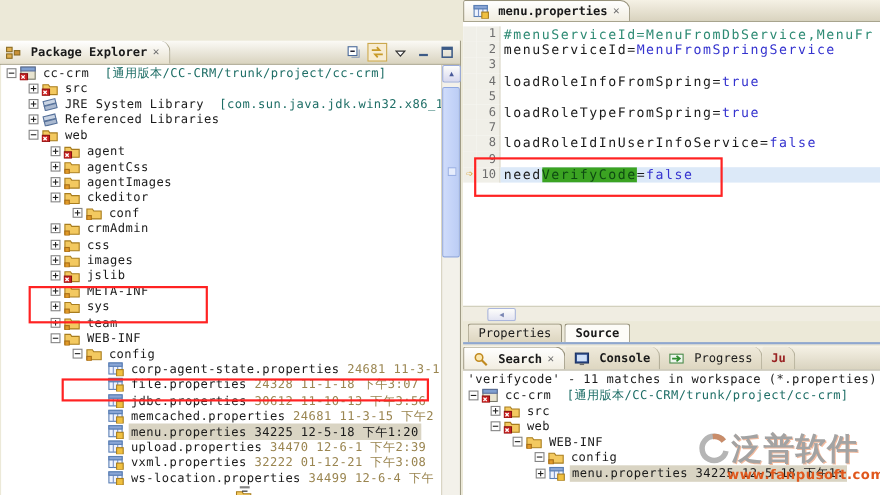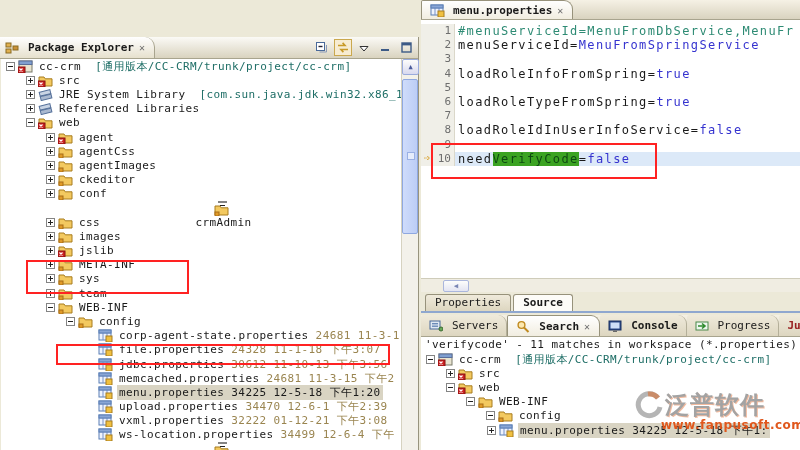--- a/index.html
+++ b/index.html
@@ -80,21 +80,21 @@
   .ptab { padding:1px 9px 2px; border:1px solid #97927b; border-bottom:none; background:linear-gradient(#efeadb,#ddd6c0);
     border-top-left-radius:3px; border-top-right-radius:3px; margin-right:2px; }
   .ptab.active { background:#fdfcf8; font-weight:bold; }
   
   #bottom-panel { position:absolute; left:421px; top:315px; width:379px; height:135px; background:#fff; }
   #bottom-content { position:absolute; left:0; top:22px; right:0; bottom:0; background:#fff; overflow:hidden; }
   #search-status { height:15px; line-height:15px; padding-left:4px; letter-spacing:0.4px; white-space:nowrap; }
   
   #watermark { position:absolute; left:633px; top:389px; width:167px; z-index:60; pointer-events:none; text-align:left; }
   #wm-row { display:flex; align-items:center; gap:2px; }
-  #wm-brand { font-size:24px; font-weight:bold; color:#a3a3a3;
+  #wm-brand { font-size:28px; font-weight:bold; color:#a3a3a3;
     text-shadow:1px 1px 0 rgba(226,101,40,0.45); font-family:"DejaVu Sans", sans-serif; letter-spacing:1px; white-space:nowrap;text-align:center; }
   #wm-url { font-size:12px; font-weight:bold; color:#e0571c; letter-spacing:0.5px; margin-top:-3px; margin-left:28px; font-family:"DejaVu Sans", sans-serif; }
   
   .anno { position:absolute; border:2px solid var(--annotation); z-index:50; pointer-events:none; }
   #anno-webinf { left:26px; top:260px; width:163px; height:34px; }
   #anno-menu { left:56px; top:344px; width:334px; height:21px; }
   #anno-editor-line { left:431px; top:143px; width:226px; height:36px; }
   .svg-ico { display:block; }
 </style>
 </head>
@@ -237,31 +237,31 @@
       <div class="trow" style="padding-left: 45px;">
         <span class="exp plus"></span>
         <span class="ticon">
           <svg width="15" height="13" viewBox="0 0 15 13" class="svg-ico">
             <path d="M1 3 h5 l1.2 1.8 H14 V12 H1 Z" fill="#f3c960" stroke="#a87d1e"></path>
             <rect x="1" y="9" width="4" height="4" fill="#e09a28" stroke="#a86d16"></rect>
           </svg>
         </span>
         <span class="twrap"><span>ckeditor</span></span>
       </div>
-      <div class="trow" style="padding-left: 45px;">
+      <div class="trow" style="padding-left: 65px;">
         <span class="exp plus"></span>
         <span class="ticon">
           <svg width="15" height="13" viewBox="0 0 15 13" class="svg-ico">
             <path d="M1 3 h5 l1.2 1.8 H14 V12 H1 Z" fill="#f3c960" stroke="#a87d1e"></path>
             <rect x="1" y="9" width="4" height="4" fill="#e09a28" stroke="#a86d16"></rect>
           </svg>
         </span>
         <span class="twrap"><span>conf</span></span>
       </div>
-      <div class="trow" style="padding-left: 45px; flex-direction: column;">
+      <div class="trow" style="padding-left: 45px;">
         <span class="exp plus"></span>
         <span class="ticon">
           <svg width="15" height="13" viewBox="0 0 15 13" class="svg-ico">
             <path d="M1 3 h5 l1.2 1.8 H14 V12 H1 Z" fill="#f3c960" stroke="#a87d1e"></path>
             <rect x="1" y="9" width="4" height="4" fill="#e09a28" stroke="#a86d16"></rect>
           </svg>
         </span>
         <span class="twrap"><span>crmAdmin</span></span>
       </div>
       <div class="trow" style="padding-left: 45px;">
@@ -544,31 +544,20 @@
   </div>
 </div>
 
 <div id="edit-bottom-tabs">
     <div class="ptab">Properties</div>
     <div class="ptab active">Source</div>
   </div>
 
 <div id="bottom-panel">
   <div id="bottom-tabbar" class="tabbar">
-      <div class="vtab">
-        <span class="ticon">
-          <svg width="14" height="12" viewBox="0 0 14 12" class="svg-ico">
-            <rect x="1" y="1" width="10" height="8" fill="#dfe8f2" stroke="#4a6a9a"></rect>
-            <rect x="3" y="3" width="6" height="1.4" fill="#6a8ab8"></rect>
-            <rect x="3" y="5.5" width="6" height="1.4" fill="#6a8ab8"></rect>
-            <circle cx="12" cy="9" r="2" fill="#68a858" stroke="#3a6a30"></circle>
-          </svg>
-        </span>
-        <span class="lbl">Servers</span>
-      </div>
       <div class="vtab active">
         <span class="ticon">
           <svg width="14" height="13" viewBox="0 0 14 13" class="svg-ico">
             <circle cx="5.5" cy="5" r="3.4" fill="#fce8b0" stroke="#c08a20" stroke-width="1.4"></circle>
             <path d="M8 7.5 L12.5 12" stroke="#c08a20" stroke-width="2"></path>
           </svg>
         </span>
         <span class="lbl">Search</span>
         <span class="close-x">✕</span>
       </div>

